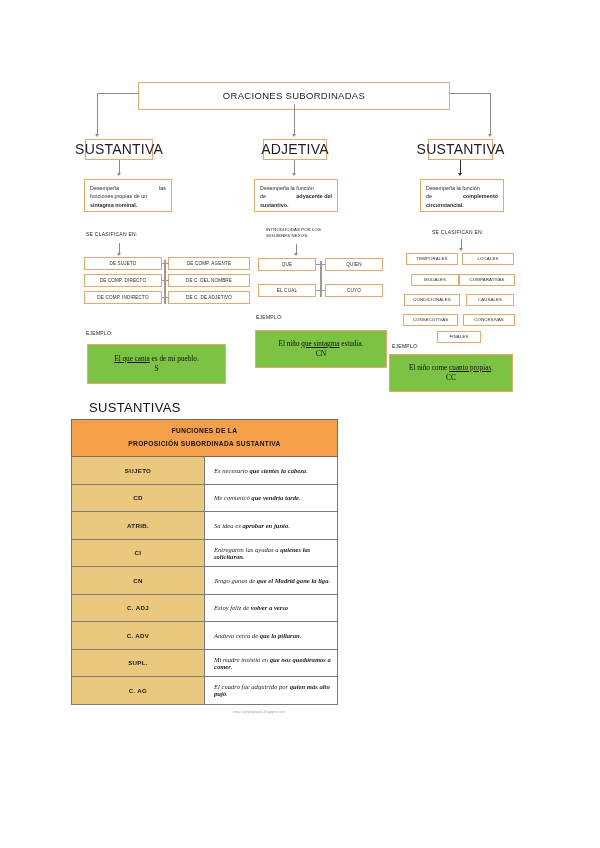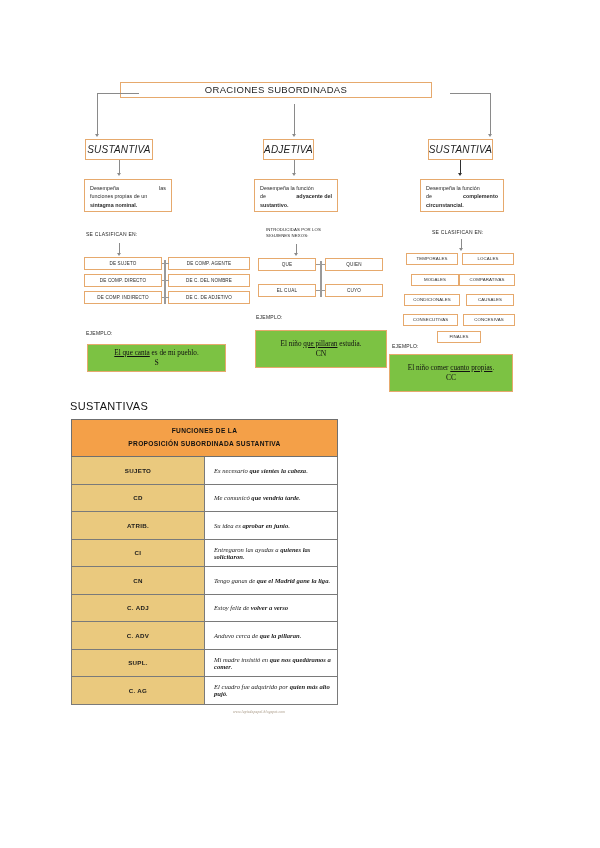--- a/index.html
+++ b/index.html
@@ -35,23 +35,22 @@
     line-height: 1.15;
     color: #1e1e1e;
   }
 
   .title-box {
     font-size: 9.5px;
     letter-spacing: 0.3px;
   }
 
   .cat-box {
-    font-size: 10px;
+    font-size: 14px;
     letter-spacing: 0.2px;
-    font-style: italic;
   }
 
   .desc-box {
     font-size: 5.4px;
     padding: 4px 5px;
     text-align: justify;
     display: block;
     line-height: 1.55;
     color: #2a2a2a;
   }
@@ -130,23 +129,24 @@
 
   
   .conn {
     position: absolute;
     background: #9a9a9a;
   }
 
   
   .section-heading {
     position: absolute;
-    font-size: 11px;
+    font-size: 13px;
     letter-spacing: 0.3px;
     color: #141414;
+    margin-left: 19px;
   }
 
   
   .tbl {
     position: absolute;
     border-collapse: collapse;
     table-layout: fixed;
   }
   .tbl td {
     border: 0.8px solid #7a7a7a;
@@ -193,39 +193,39 @@
     color: #a08f7a;
     letter-spacing: 0.2px;
     white-space: nowrap;
   }
 </style>
 </head>
 <body>
 
 <div class="page">
 
-  <div class="node title-box" style="left:120px; top:82px; width:312px; height:16px;text-align:right;">
+  <div class="node title-box" style="left:138px; top:82px; width:312px; height:28px;text-align:right;">
     <span>ORACIONES SUBORDINADAS</span>
   </div>
 
   <div class="ln h" style="left:97px; top:93px; width:42px;"></div>
   <div class="ln v" style="left:97px; top:93px; height:42px;"></div>
   <div class="arrow-dn" style="left:95px; top:134px;"></div>
 
   <div class="ln v" style="left:294px; top:104px; height:31px;"></div>
   <div class="arrow-dn" style="left:292px; top:134px;"></div>
 
   <div class="ln h" style="left:450px; top:93px; width:40px;"></div>
   <div class="ln v" style="left:490px; top:93px; height:42px;"></div>
   <div class="arrow-dn" style="left:488px; top:134px;"></div>
 
   <div class="node cat-box" style="left:85px; top:139px; width:68px; height:21px;">
     <span>SUSTANTIVA</span>
   </div>
-  <div class="node cat-box" style="left:263px; top:139px; width:51px; height:21px;">
+  <div class="node cat-box" style="left:263px; top:139px; width:64px; height:21px;">
     <span>ADJETIVA</span>
   </div>
   <div class="node cat-box" style="left:428px; top:139px; width:65px; height:21px;">
     <span>SUSTANTIVA</span>
   </div>
 
   <div class="ln v" style="left:119px; top:160px; height:14px;"></div>
   <div class="arrow-dn" style="left:117px; top:173px;"></div>
 
   <div class="ln v" style="left:294px; top:160px; height:14px;"></div>
@@ -342,39 +342,39 @@
   </div>
   <div class="node adv-box" style="left:463px; top:314px; width:52px; height:12px;">
     <span>CONCESIVAS</span>
   </div>
 
   <div class="node adv-box" style="left:437px; top:331px; width:44px; height:12px;">
     <span>FINALES</span>
   </div>
 
   <div class="label-txt" style="left:86px; top:330px;">EJEMPLO:</div>
-  <div class="green-box" style="left:87px; top:344px; width:139px; height:28px;">
+  <div class="green-box" style="left:87px; top:344px; width:139px; height:40px;">
     <div class="ex-text">
       <u>El que canta</u><span> es de mi pueblo.</span>
     </div>
     <div class="ex-label">S</div>
   </div>
 
   <div class="label-txt" style="left:256px; top:314px;">EJEMPLO:</div>
   <div class="green-box" style="left:255px; top:330px; width:132px; height:38px;">
     <div class="ex-text">
-      <span>El niño </span><u>que pillaran</u><span> estudia.</span>
+      <span>El niño </span><u>que sintagma</u><span> estudia.</span>
     </div>
     <div class="ex-label">CN</div>
   </div>
 
   <div class="label-txt" style="left:392px; top:343px;">EJEMPLO:</div>
   <div class="green-box" style="left:389px; top:354px; width:124px; height:38px;">
     <div class="ex-text">
-      <span>El niño comer </span><u>cuanto propias</u><span>.</span>
+      <span>El niño come </span><u>cuanto propias</u><span>.</span>
     </div>
     <div class="ex-label">CC</div>
   </div>
 
   <div class="section-heading" style="left:70px; top:400px;">SUSTANTIVAS</div>
 
   <table class="tbl" style="left:71px; top:419px; width:267px;">
     <tbody>
       <tr>
         <td class="hdr" colspan="2">

